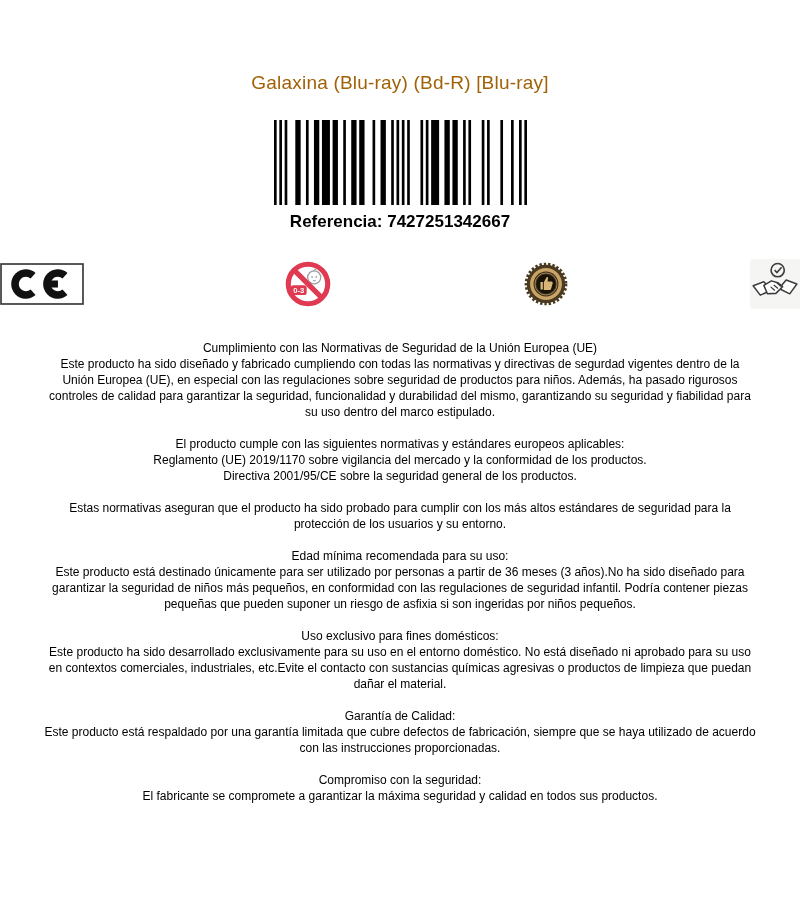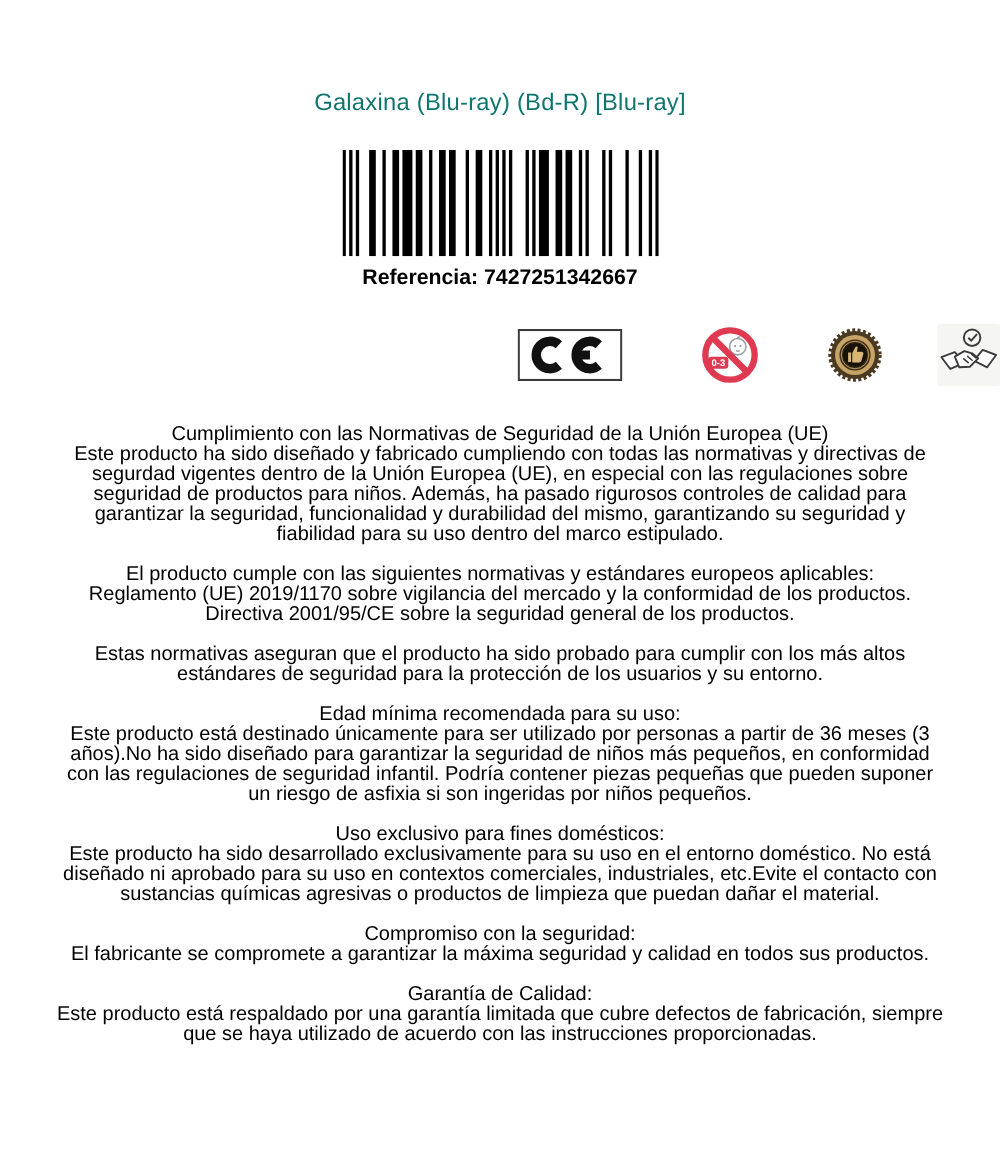--- a/index.html
+++ b/index.html
@@ -2,37 +2,37 @@
 <html><head>
 <meta charset="utf-8">
 <style>
   html,body{margin:0;padding:0;background:#fff;}
   .page{
     width:800px;height:920px;margin:0 auto;background:#fff;position:relative;
     font-family:"Liberation Sans","DejaVu Sans",sans-serif;color:#000;overflow:hidden;
   }
   .title{
     margin:0;padding-top:72px;text-align:center;
-    font-size:19px;font-weight:400;letter-spacing:0.2px;color:#0f766e;
+    font-size:19px;font-weight:400;letter-spacing:0.2px;color:#a16207;
   }
   .barcode-wrap{width:253px;margin:26px auto 0 auto;text-align:center;}
   .barcode-wrap svg{display:block;width:253px;height:85px;}
   .reference{margin-top:7px;text-align:center;font-size:17px;color:#000;font-weight:bold;}
   .icons-row{
-    margin-top:24px;display:flex;justify-content:flex-end;align-items:center;height:56px;
+    margin-top:24px;display:flex;justify-content:space-between;align-items:center;height:56px;
   }
   .icon{display:flex;align-items:center;justify-content:center;}
   .icon-ce{width:84px;height:42px;}
   .icon-age{width:46px;height:46px;margin-left:63px;}
   .icon-badge{width:44px;height:44px;margin-left:55px;}
   .icon-hand{width:50px;height:50px;margin-left:44px;background:#f5f5f4;border-radius:2px;}
   .icon svg{display:block;width:100%;height:100%;}
   .text-area{
     width:712px;margin:28px auto 0 auto;text-align:center;
-    font-size:16px;line-height:16px;color:#000;
+    font-size:12px;line-height:16px;color:#000;
   }
   .tblock{margin:0 0 16px 0;}
   .tline{margin:0;}
 </style>
 </head>
 <body>
 
 <div class="page">
 
   <h1 class="title">Galaxina (Blu-ray) (Bd-R) [Blu-ray]</h1>
@@ -143,22 +143,22 @@
       </div>
       <div class="tblock">
         <div class="tline">Edad mínima recomendada para su uso:</div>
         <div class="tline">Este producto está destinado únicamente para ser utilizado por personas a partir de 36 meses (3 años).No ha sido diseñado para garantizar la seguridad de niños más pequeños, en conformidad con las regulaciones de seguridad infantil. Podría contener piezas pequeñas que pueden suponer un riesgo de asfixia si son ingeridas por niños pequeños.</div>
       </div>
       <div class="tblock">
         <div class="tline">Uso exclusivo para fines domésticos:</div>
         <div class="tline">Este producto ha sido desarrollado exclusivamente para su uso en el entorno doméstico. No está diseñado ni aprobado para su uso en contextos comerciales, industriales, etc.Evite el contacto con sustancias químicas agresivas o productos de limpieza que puedan dañar el material.</div>
       </div>
       <div class="tblock">
+        <div class="tline">Garantía de Calidad:</div>
+        <div class="tline">Este producto está respaldado por una garantía limitada que cubre defectos de fabricación, siempre que se haya utilizado de acuerdo con las instrucciones proporcionadas.</div>
+      </div>
+      <div class="tblock">
         <div class="tline">Compromiso con la seguridad:</div>
         <div class="tline">El fabricante se compromete a garantizar la máxima seguridad y calidad en todos sus productos.</div>
-      </div>
-      <div class="tblock">
-        <div class="tline">Garantía de Calidad:</div>
-        <div class="tline">Este producto está respaldado por una garantía limitada que cubre defectos de fabricación, siempre que se haya utilizado de acuerdo con las instrucciones proporcionadas.</div>
       </div>
     </div>
 
 </div>
 
 </body></html>

